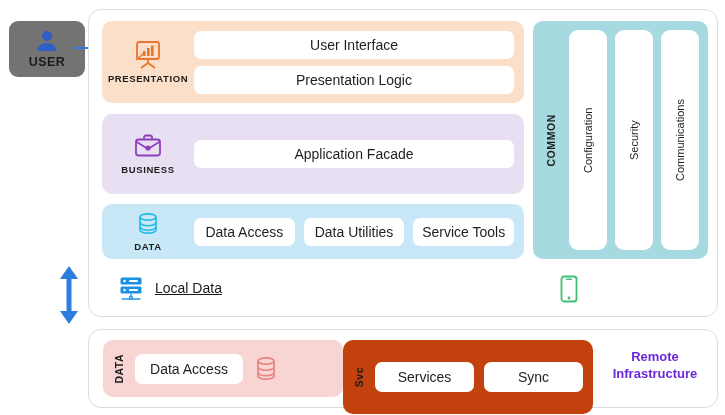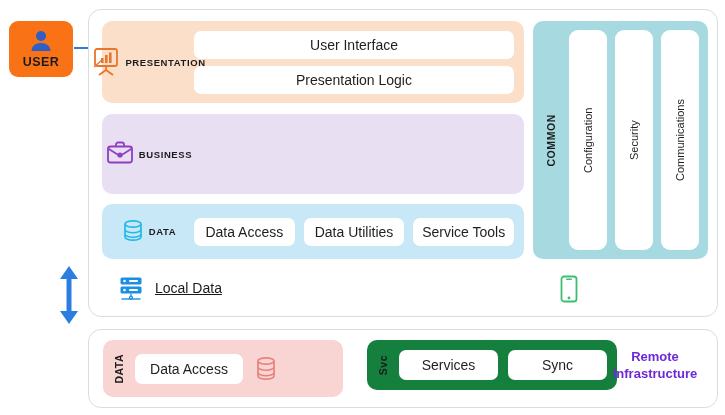--- a/index.html
+++ b/index.html
@@ -14,23 +14,23 @@
     position: relative;
     overflow: hidden;
     color: #1a1a1a;
   }
 
   
   #user-block {
     position: absolute;
     left: 9px;
     top: 21px;
-    width: 64px;
+    width: 76px;
     height: 56px;
-    background: #f97316;
+    background: #737373;
     border-radius: 9px;
     display: flex;
     flex-direction: column;
     align-items: center;
     justify-content: center;
     gap: 2px;
   }
   #user-block .user-label {
     font-size: 12.5px;
     font-weight: bold;
@@ -82,20 +82,21 @@
     position: absolute;
     border-radius: 10px;
     display: flex;
     align-items: center;
     box-sizing: border-box;
   }
   .layer-icon-col {
     width: 92px;
     flex: 0 0 92px;
     display: flex;
+    flex-direction: column;
     align-items: center;
     justify-content: center;
     gap: 3px;
   }
   .layer-icon-col .layer-name {
     font-size: 9.5px;
     font-weight: bold;
     letter-spacing: .6px;
     color: #1b1b1b;
   }
@@ -233,23 +234,22 @@
     left: 103px;
     top: 340px;
     width: 240px;
     height: 57px;
     background: #f8d4d2;
   }
   #remote-svc-block {
     left: 343px;
     top: 340px;
     width: 250px;
-    height: 50px;
-    background: #15803d;
-    margin-left: 24px;
+    height: 74px;
+    background: #c2410c;
   }
   #remote-data-block .card { width: 108px; height: 30px; }
   #remote-svc-block .card { flex: 1 1 0; height: 30px; }
   #remote-infra-label {
     position: absolute;
     left: 600px;
     top: 348px;
     width: 110px;
     text-align: center;
     font-size: 13px;
@@ -322,20 +322,23 @@
       <svg width="32" height="28" viewBox="0 0 32 28">
         <path d="M12 6V4.5a2 2 0 0 1 2-2h4a2 2 0 0 1 2 2V6" fill="none" stroke="#8f3fc0" stroke-width="1.8"></path>
         <rect x="4" y="6.5" width="24" height="16" rx="2.5" fill="none" stroke="#8f3fc0" stroke-width="1.8"></rect>
         <path d="M4 8.5 16 16 28 8.5" fill="none" stroke="#8f3fc0" stroke-width="1.8"></path>
         <circle cx="16" cy="15" r="2.6" fill="#8f3fc0"></circle>
       </svg>
     </span>
     <span class="layer-name">BUSINESS</span>
   </div>
   <div class="layer-body">
+    <div class="layer-row">
+      <div class="card wide">Application Facade</div>
+    </div>
   </div>
 </div>
 
 <div class="layer" id="data-layer">
   <div class="layer-icon-col">
     <span>
       <svg width="26" height="26" viewBox="0 0 26 26">
         <ellipse cx="13" cy="5" rx="8" ry="3.2" fill="none" stroke="#25b9e8" stroke-width="1.7"></ellipse>
         <path d="M5 5v13c0 1.8 3.6 3.2 8 3.2s8-1.4 8-3.2V5" fill="none" stroke="#25b9e8" stroke-width="1.7"></path>
         <path d="M5 10.5c0 1.8 3.6 3.2 8 3.2s8-1.4 8-3.2" fill="none" stroke="#25b9e8" stroke-width="1.4"></path>

